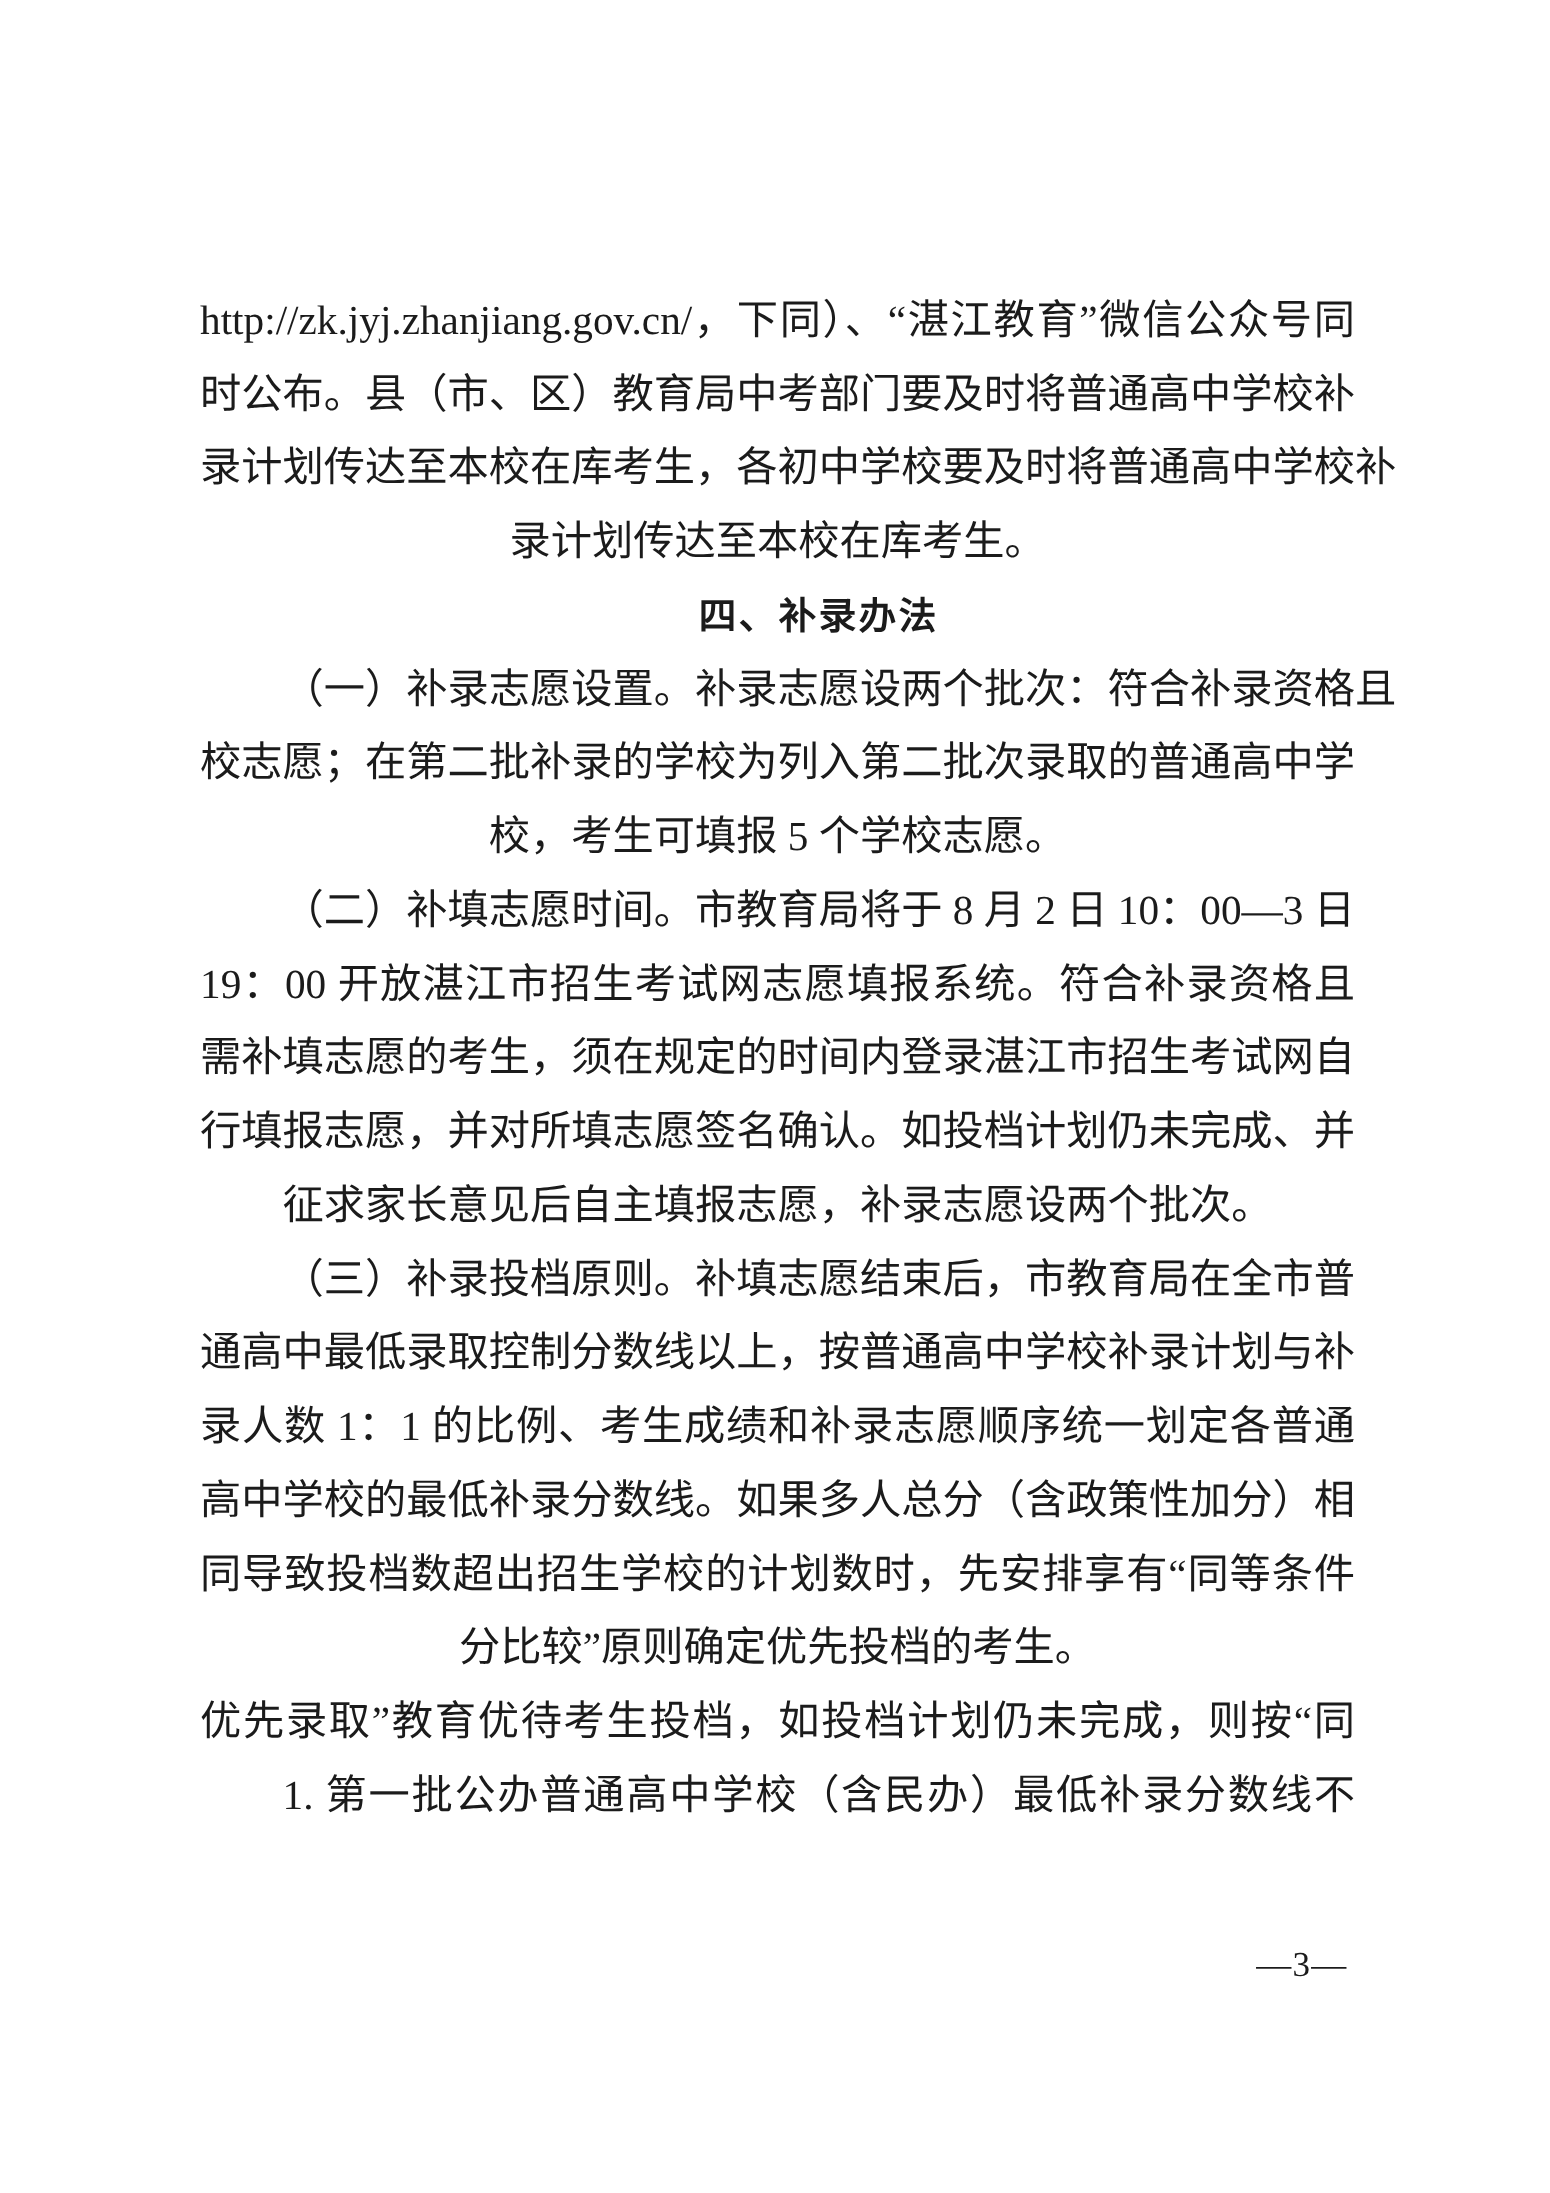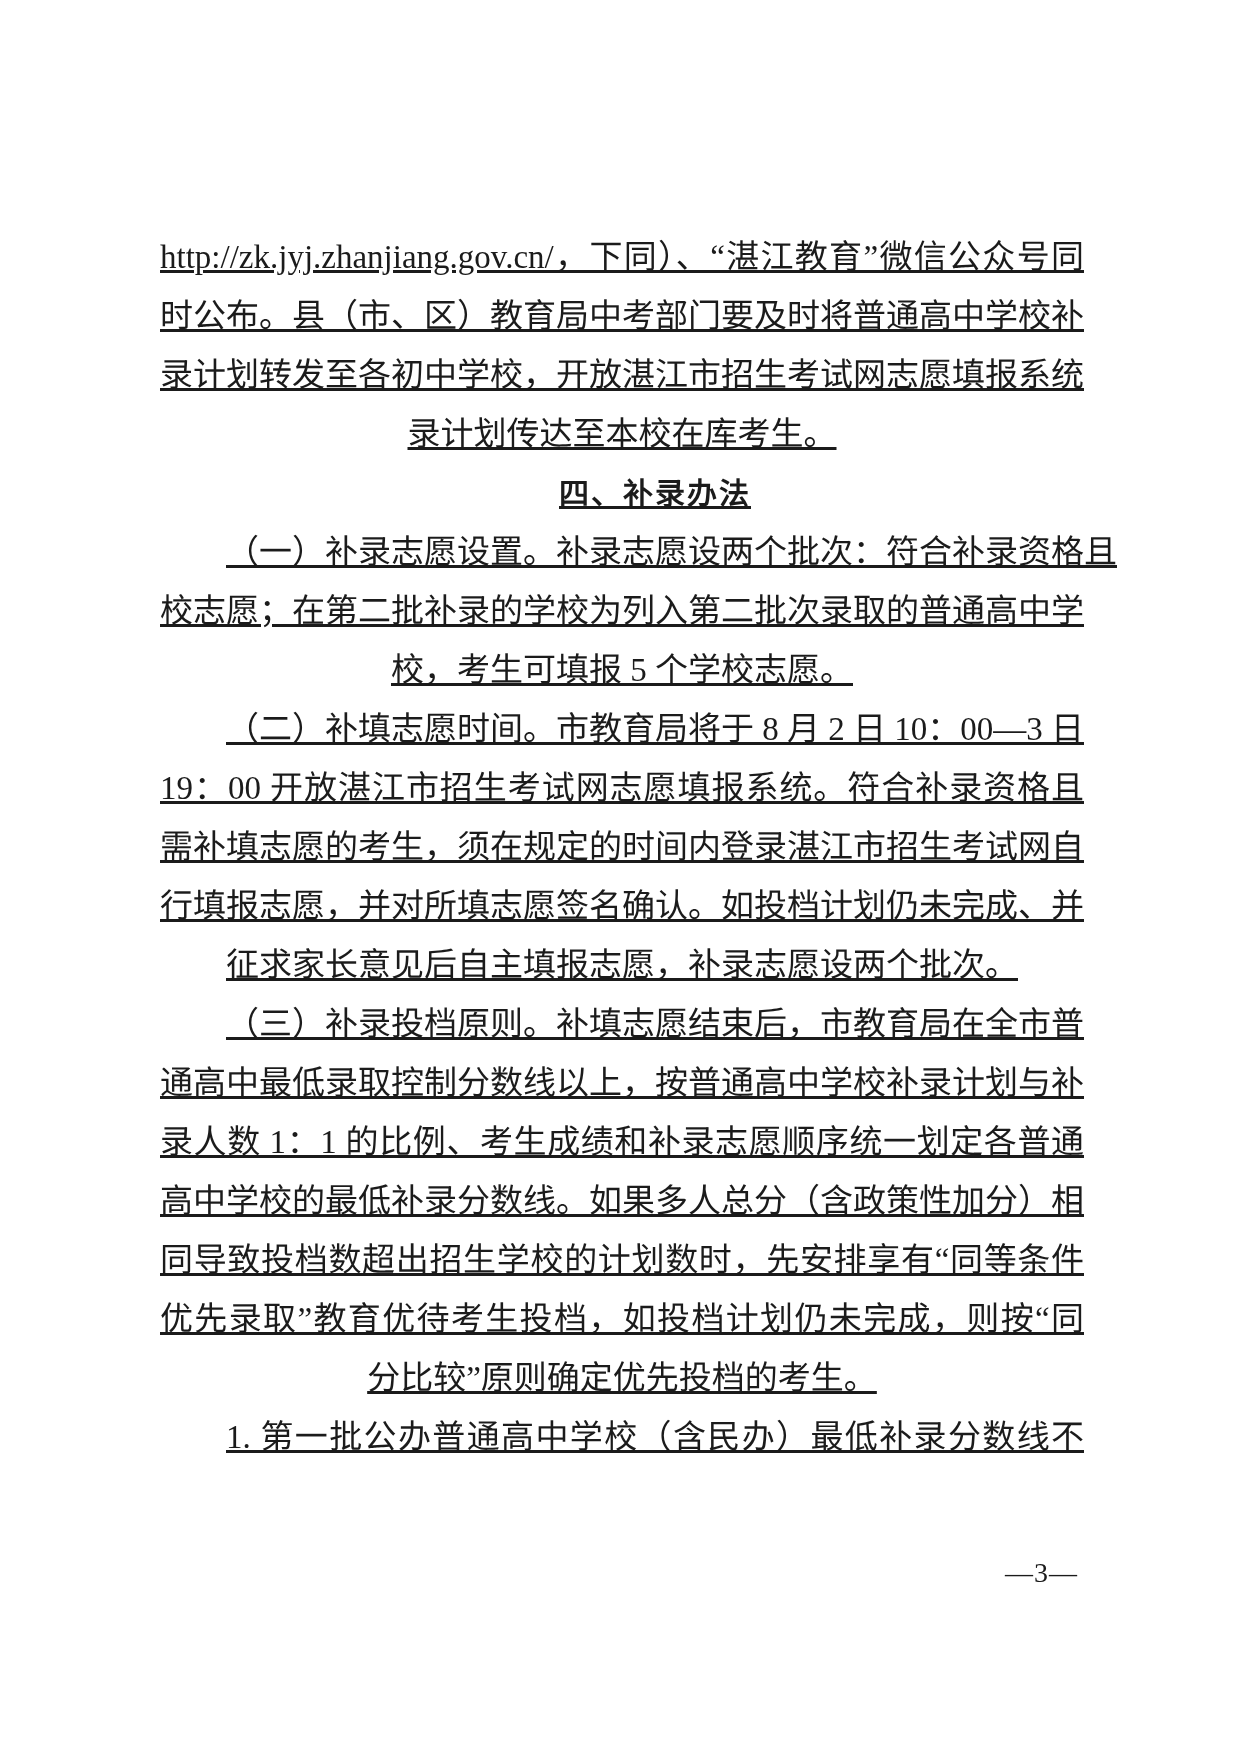--- a/index.html
+++ b/index.html
@@ -17,21 +17,20 @@
     color: #1b1b1b;
     font-family: "Liberation Serif", "DejaVu Serif", serif;
   }
   .text-block {
     position: absolute;
     left: 160px;
     top: 228px;
     width: 924px;
     font-size: 33px;
     line-height: 59px;
-    text-decoration: underline;
   }
   .paragraph {
     margin: 0;
   }
   .line {
     white-space: nowrap;
     text-align: center;
     text-align-last: auto;
   }
   .line.justify {
@@ -58,21 +57,21 @@
   }
 </style>
 </head>
 <body>
 
 <div class="page">
   <div class="text-block">
       <div class="paragraph body">
         <div class="line justify">http://zk.jyj.zhanjiang.gov.cn/，下同）、“湛江教育”微信公众号同</div>
         <div class="line justify">时公布。县（市、区）教育局中考部门要及时将普通高中学校补</div>
-        <div class="line justify">录计划转发至各初中学校，开放湛江市招生考试网志愿填报系统</div>
+        <div class="line justify">录计划传达至本校在库考生，各初中学校要及时将普通高中学校补</div>
         <div class="line">录计划传达至本校在库考生。</div>
       </div>
       <div class="paragraph heading">
         <div class="line indent">四、补录办法</div>
       </div>
       <div class="paragraph body">
         <div class="line justify indent">（一）补录志愿设置。补录志愿设两个批次：符合补录资格且</div>
         <div class="line justify">校志愿；在第二批补录的学校为列入第二批次录取的普通高中学</div>
         <div class="line">校，考生可填报 5 个学校志愿。</div>
       </div>
@@ -82,21 +81,21 @@
         <div class="line justify">需补填志愿的考生，须在规定的时间内登录湛江市招生考试网自</div>
         <div class="line justify">行填报志愿，并对所填志愿签名确认。如投档计划仍未完成、并</div>
         <div class="line">征求家长意见后自主填报志愿，补录志愿设两个批次。</div>
       </div>
       <div class="paragraph body">
         <div class="line justify indent">（三）补录投档原则。补填志愿结束后，市教育局在全市普</div>
         <div class="line justify">通高中最低录取控制分数线以上，按普通高中学校补录计划与补</div>
         <div class="line justify">录人数 1：1 的比例、考生成绩和补录志愿顺序统一划定各普通</div>
         <div class="line justify">高中学校的最低补录分数线。如果多人总分（含政策性加分）相</div>
         <div class="line justify">同导致投档数超出招生学校的计划数时，先安排享有“同等条件</div>
+        <div class="line">分比较”原则确定优先投档的考生。</div>
         <div class="line justify">优先录取”教育优待考生投档，如投档计划仍未完成，则按“同</div>
-        <div class="line">分比较”原则确定优先投档的考生。</div>
       </div>
       <div class="paragraph body">
         <div class="line justify indent">1. 第一批公办普通高中学校（含民办）最低补录分数线不</div>
       </div>
     </div>
   <div class="page-number">—3—</div>
 </div>
 
 </body></html>

